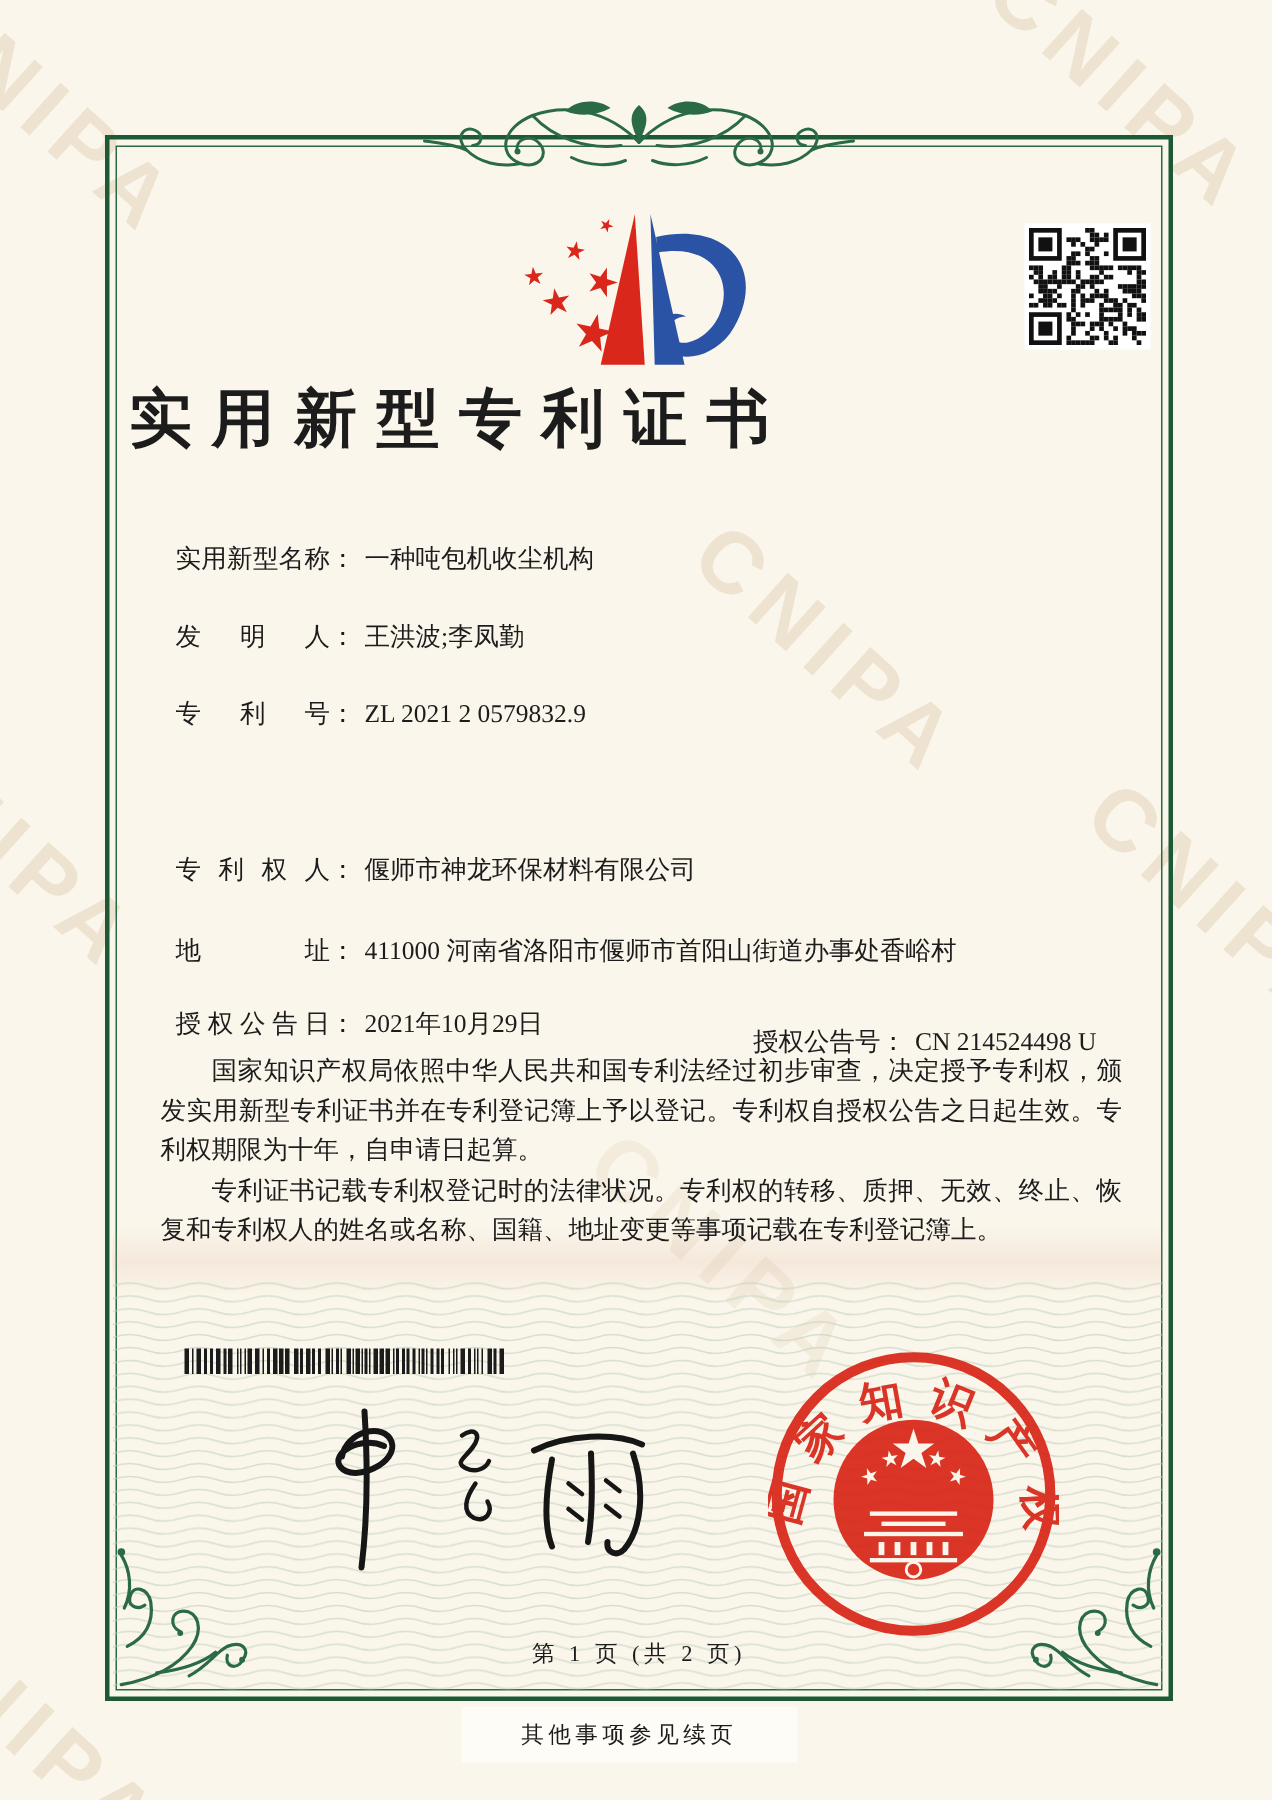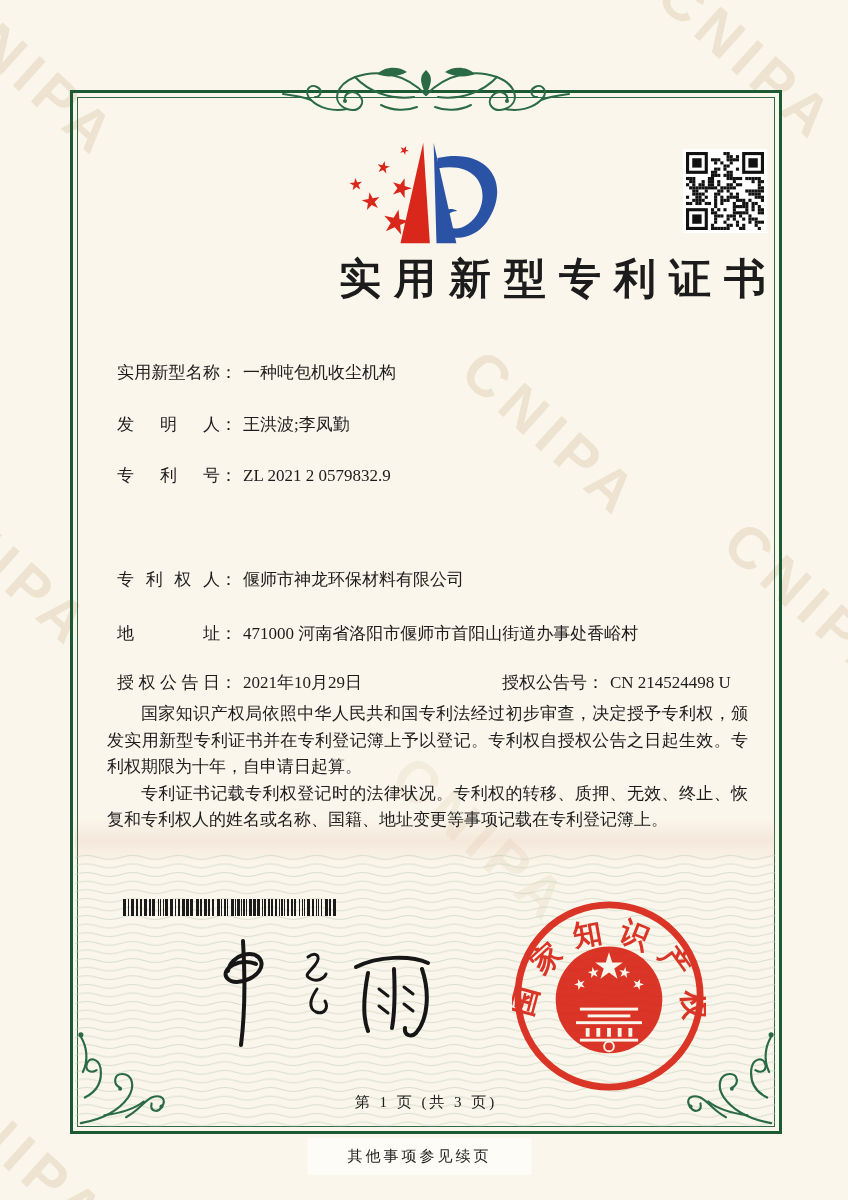--- a/index.html
+++ b/index.html
@@ -19,26 +19,26 @@
   .pinkband{position:absolute;left:2px;top:724px;width:700px;height:48px;
       background:linear-gradient(to bottom,rgba(214,158,138,0),rgba(214,158,138,.16),rgba(214,158,138,0));}
   .ornament-top{position:absolute;left:50%;top:-28px;transform:translateX(-50%);}
   .flourish{position:absolute;bottom:2px;}
   .flourish.bl{left:2px;}
   .flourish.br{right:2px;transform:scaleX(-1);}
   
   .certno{position:absolute;left:44px;top:56px;font-size:18px;letter-spacing:3px;}
   .logo{position:absolute;left:268px;top:46px;}
   .qr{position:absolute;left:610px;top:56px;width:84px;height:84px;background:#fff;padding:3px;box-sizing:border-box;}
-  .title{position:absolute;left:0;top:158px;width:100%;text-align:right;
+  .title{position:absolute;left:0;top:158px;width:100%;text-align:left;
          font-size:42px;font-weight:bold;letter-spacing:13px;padding-left:13px;box-sizing:border-box;}
   .frow{position:absolute;left:44px;font-size:17px;white-space:nowrap;}
   .flabel{display:inline-block;width:103px;text-align:justify;text-align-last:justify;}
   .fvalue{margin-left:6px;}
-  .grantrow2{position:absolute;left:385px;top:0;}
+  .grantrow2{position:absolute;left:385px;top:12px;}
   .body-text{position:absolute;left:34px;top:608px;width:641px;font-size:17px;
              line-height:26.5px;text-align:justify;}
   .body-text p{margin:0;text-indent:2em;}
   .barcode{position:absolute;left:50px;top:806px;width:216px;height:17px;display:flex;align-items:stretch;}
   .barcode div{height:100%;}
   .signer{position:absolute;left:47px;top:878px;font-size:19px;letter-spacing:4px;}
   .signer div{margin-bottom:14px;}
   .signature{position:absolute;left:125px;top:838px;}
   .seal{position:absolute;left:439px;top:806px;opacity:.94;}
   .sealdate{position:absolute;left:448px;top:944px;width:200px;text-align:center;
@@ -364,21 +364,21 @@
     <div class="frow" style="top:268px">
       <span class="flabel">实用新型名称</span><span>：</span><span class="fvalue">一种吨包机收尘机构</span>
     </div>
     <div class="frow" style="top:371px">
       <span class="flabel">专利号</span><span>：</span><span class="fvalue">ZL 2021 2 0579832.9</span>
     </div>
     <div class="frow" style="top:475px">
       <span class="flabel">专利权人</span><span>：</span><span class="fvalue">偃师市神龙环保材料有限公司</span>
     </div>
     <div class="frow" style="top:529px">
-      <span class="flabel">地址</span><span>：</span><span class="fvalue">471000 河南省洛阳市偃师市首阳山街道办事处香峪村</span>
+      <span class="flabel">地址</span><span>：</span><span class="fvalue">411000 河南省洛阳市偃师市首阳山街道办事处香峪村</span>
     </div>
 
     <div class="frow" style="top:578px;right:44px">
       <span class="flabel">授权公告日</span><span>：</span><span class="fvalue">2021年10月29日</span>
       <span class="grantrow2">
         <span>授权公告号</span><span>：</span><span class="fvalue">CN 214524498 U</span>
       </span>
     </div>
 
     <div class="body-text">
@@ -550,17 +550,17 @@
             <rect x="87" y="133" width="4" height="9"></rect>
           <rect x="98" y="133" width="4" height="9"></rect>
             <rect x="109" y="133" width="4" height="9"></rect>
           <rect x="120" y="133" width="4" height="9"></rect>
           <rect x="70" y="144" width="60" height="3"></rect>
         </g>
         <circle cx="100" cy="152" r="5" fill="none" stroke="#fbf6eb" stroke-width="2"></circle>
       </g>
     </svg>
 
-    <div class="pageinfo">第 1 页 (共 3 页)</div>
+    <div class="pageinfo">第 1 页 (共 2 页)</div>
   </div>
 
   <div class="bottom-note">其他事项参见续页</div>
 </div>
 
 </body></html>

